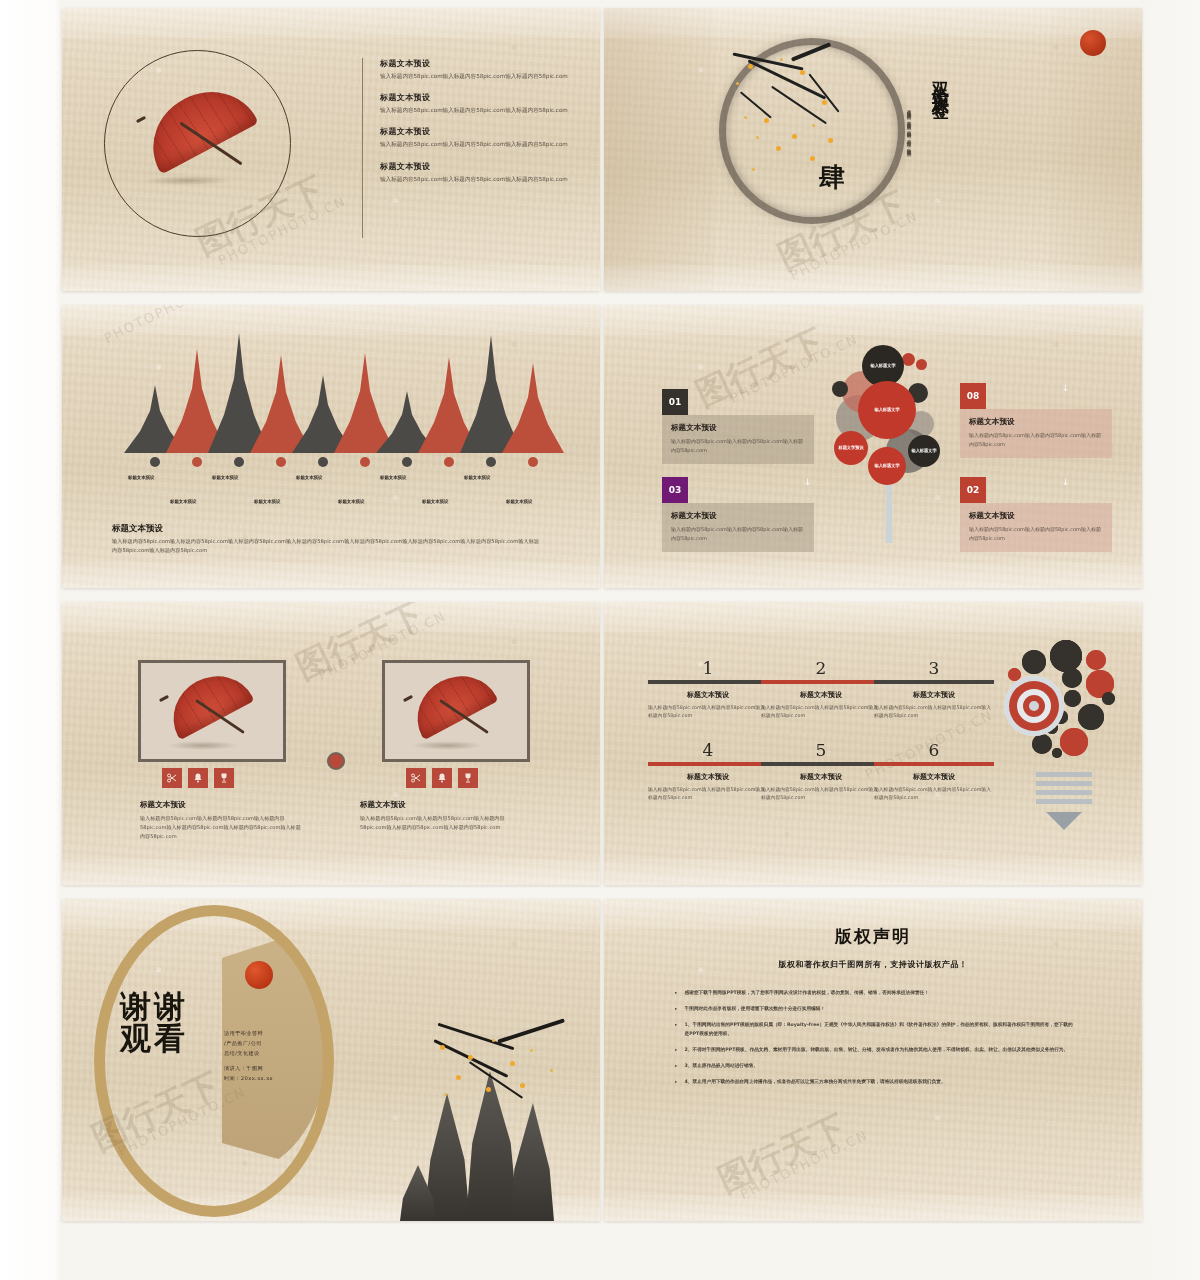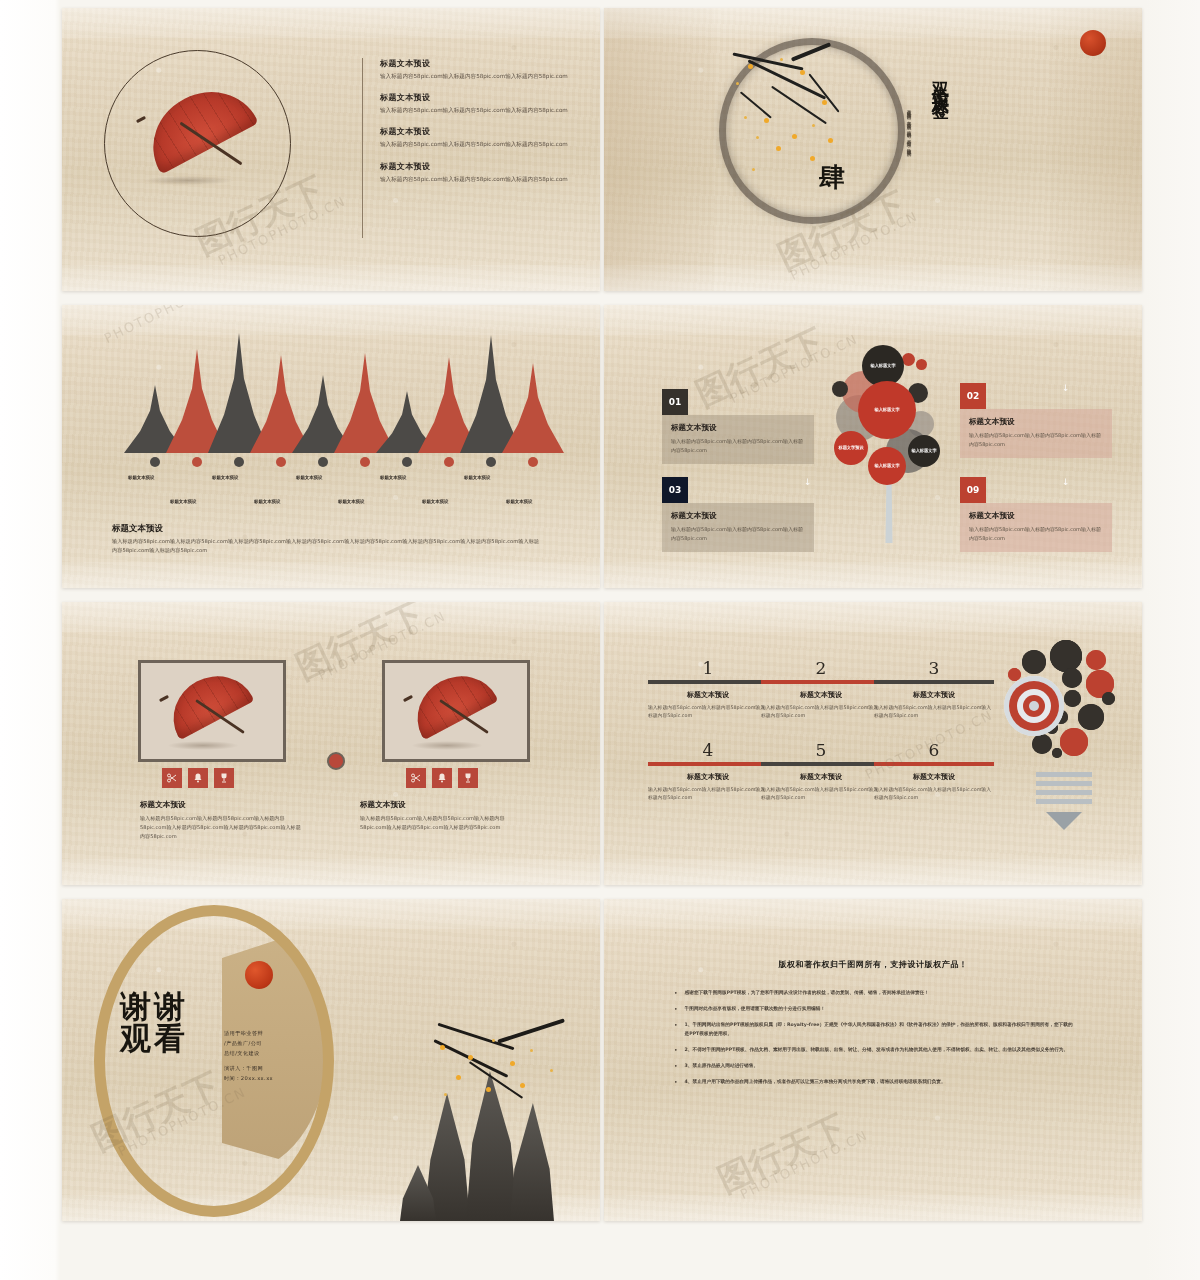--- a/index.html
+++ b/index.html
@@ -341,35 +341,35 @@
     <div class="band b"></div>
 
     <div class="card" style="left:58px;top:84px;">
       <div class="badge" style="background:#35312c;">01</div>
       <div class="panel" style="background:rgba(160,146,126,.45);">
         <div class="ch">标题文本预设</div>
         <div class="cp">输入标题内容58pic.com输入标题内容58pic.com输入标题内容58pic.com</div>
       </div>
     </div>
     <div class="card" style="left:58px;top:172px;">
-      <div class="badge" style="background:#0f172a;">03</div>
+      <div class="badge" style="background:#701a75;">03</div>
       <div class="panel" style="background:rgba(160,146,126,.45);">
         <div class="ch">标题文本预设</div>
         <div class="cp">输入标题内容58pic.com输入标题内容58pic.com输入标题内容58pic.com</div>
       </div>
     </div>
     <div class="card" style="left:356px;top:78px;">
-      <div class="badge" style="background:#bc4130;">02</div>
+      <div class="badge" style="background:#bc4130;">08</div>
       <div class="panel" style="background:rgba(214,170,154,.55);">
         <div class="ch">标题文本预设</div>
         <div class="cp">输入标题内容58pic.com输入标题内容58pic.com输入标题内容58pic.com</div>
       </div>
     </div>
     <div class="card" style="left:356px;top:172px;">
-      <div class="badge" style="background:#bc4130;">09</div>
+      <div class="badge" style="background:#bc4130;">02</div>
       <div class="panel" style="background:rgba(214,170,154,.55);">
         <div class="ch">标题文本预设</div>
         <div class="cp">输入标题内容58pic.com输入标题内容58pic.com输入标题内容58pic.com</div>
       </div>
     </div>
 
     <div class="tree">
       <div class="trunk"></div>
       <div class="bub" style="left:6px;top:52px;width:46px;height:46px;background:rgba(120,115,110,.55);"></div>
       <div class="bub" style="left:12px;top:28px;width:42px;height:42px;background:rgba(195,108,92,.75);"></div>
@@ -587,20 +587,21 @@
     </div>
     <div class="wm" style="left:50px;top:215px;">PHOTOPHOTO.CN</div>
     <div class="wm2" style="left:26px;top:190px;">图行天下</div>
   </div>
 
   <div class="slide tall">
     <div class="paper"></div>
     <div class="band t"></div>
     <div class="band b"></div>
 
+    <div class="cp-title">版权声明</div>
     <div class="cp-sub">版权和著作权归千图网所有，支持设计版权产品！</div>
     <div class="cp-list">
       <div class="cp-li">
         <em>•</em>
         <span>感谢您下载千图网版PPT模板，为了您和千图网从业设计作者的权益，请勿复制、传播、销售，否则将承担法律责任！</span>
       </div>
       <div class="cp-li">
         <em>•</em>
         <span>千图网对此作品享有版权，使用请遵下载次数的十分进行实用编辑！</span>
       </div>

